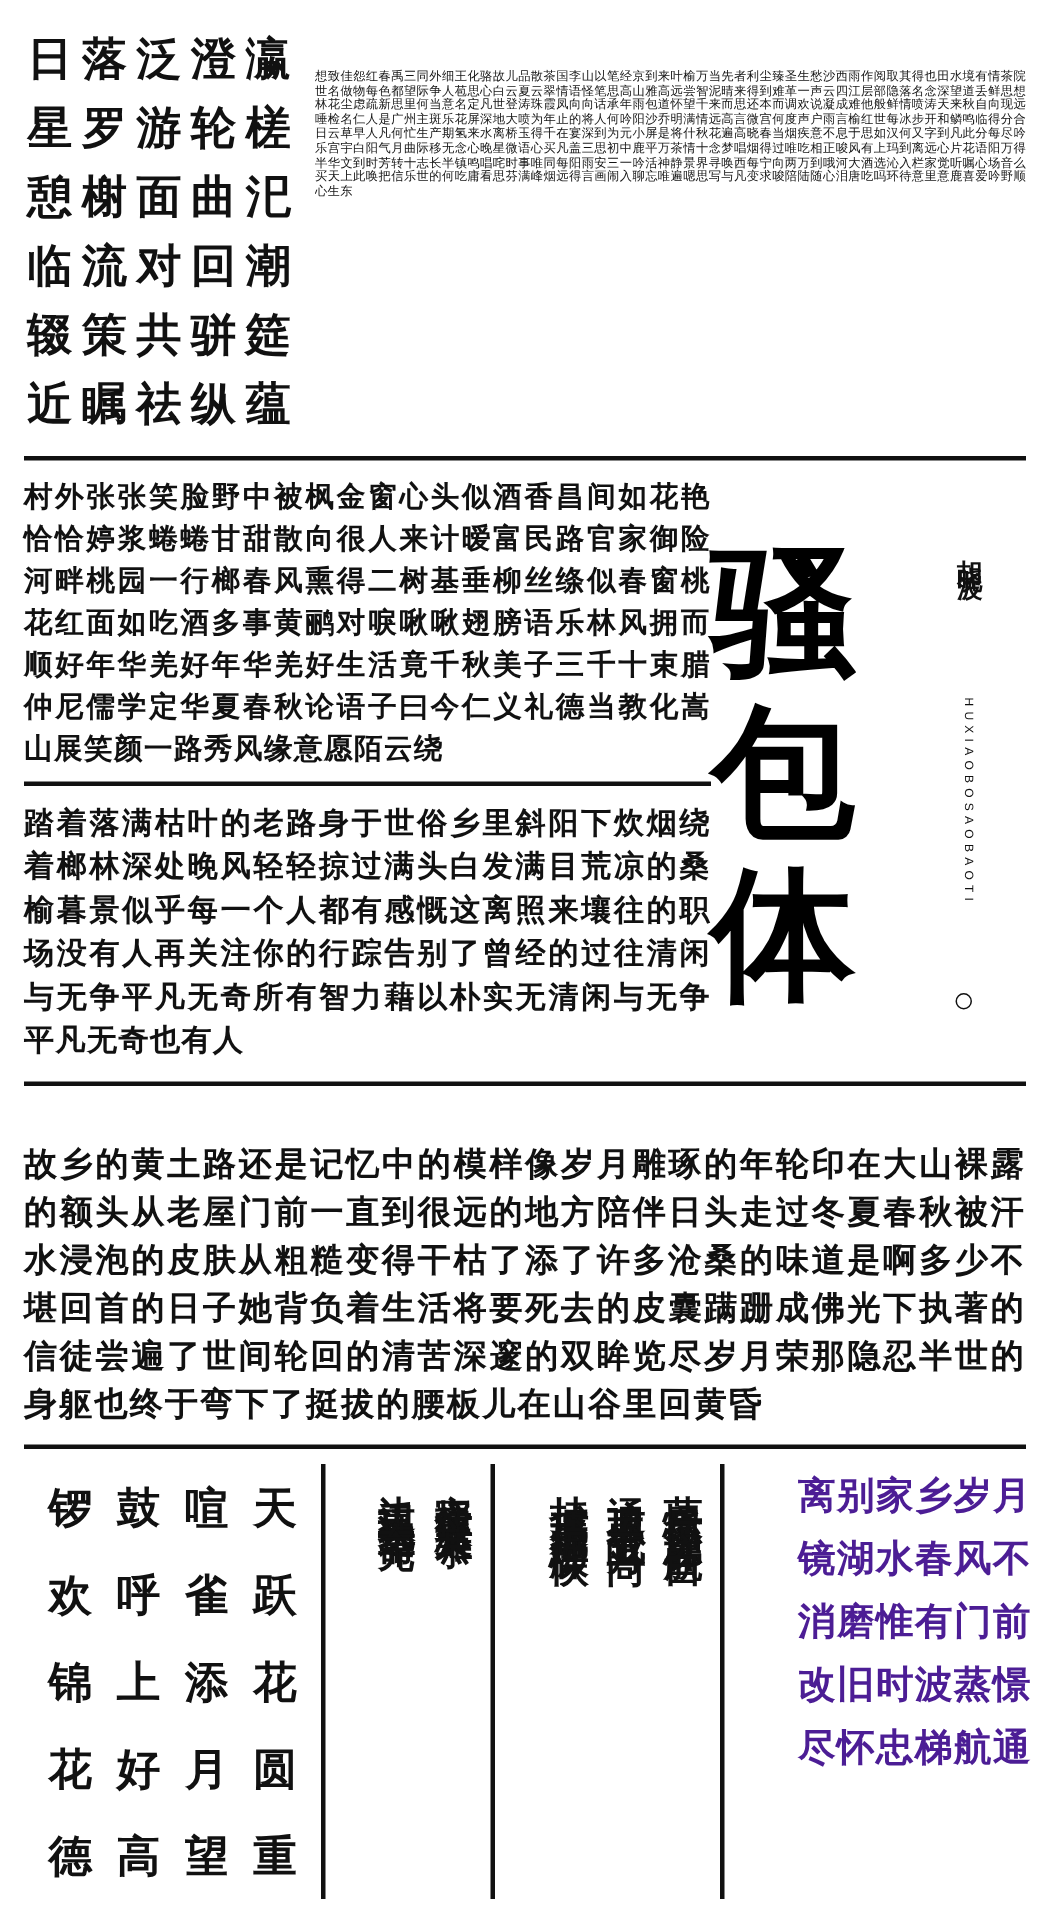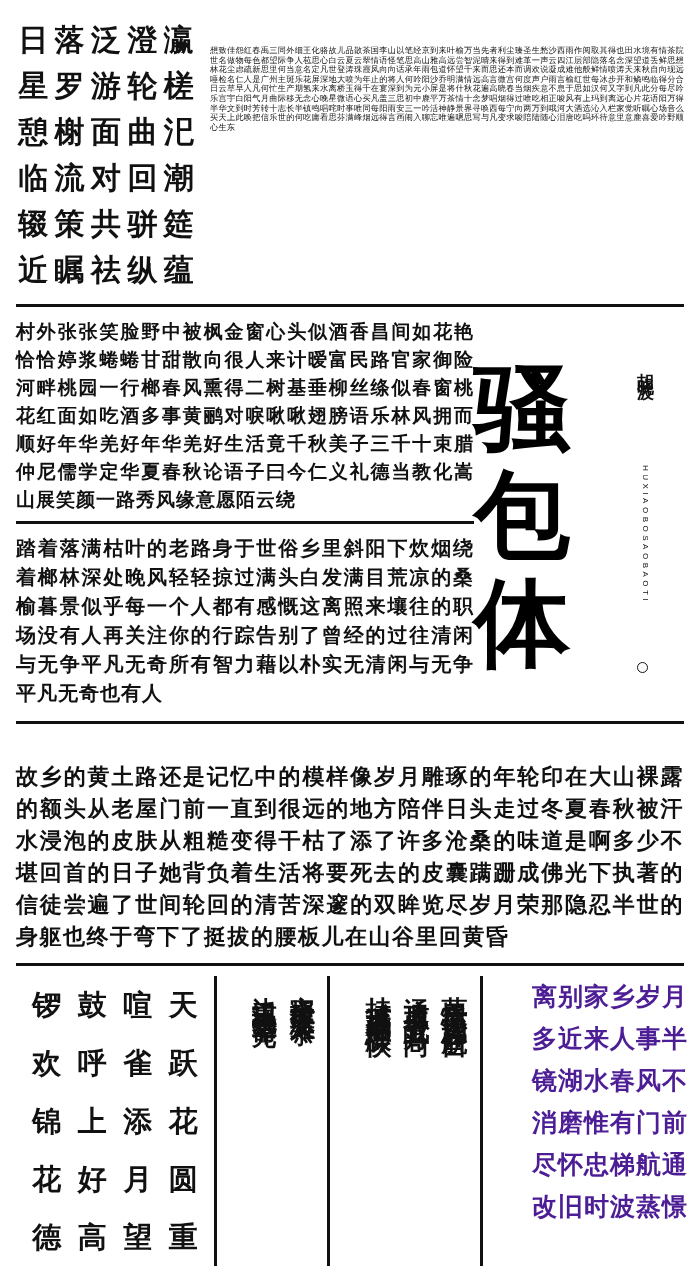--- a/index.html
+++ b/index.html
@@ -359,22 +359,21 @@
         <div class="vcol">通攻虽不战五月尚</div>
         <div class="vcol">持戒遣成征周牒恢</div>
       </div>
     </div>
 
     <div class="vsep"></div>
 
     <div class="col col-d">
       <div class="last-lines">
         <div>离别家乡岁月</div>
-        <div>多近来人事半</div>
         <div>镜湖水春风不</div>
         <div>消磨惟有门前</div>
+        <div>改旧时波蒸憬</div>
         <div>尽怀忠梯航通</div>
-        <div>改旧时波蒸憬</div>
       </div>
     </div>
   </div>
 
 </div>
 
 </body></html>

